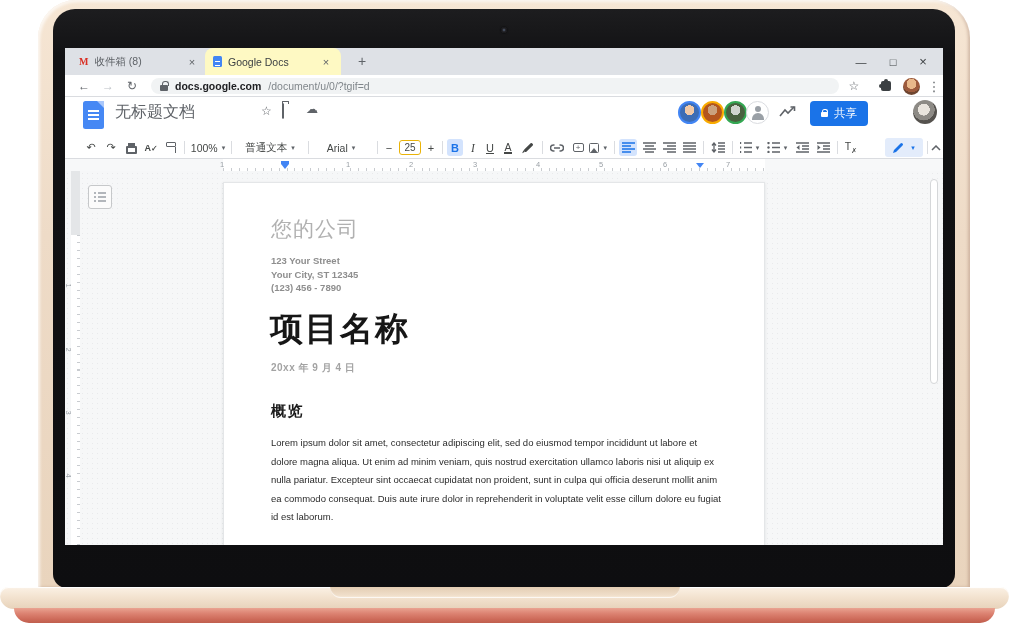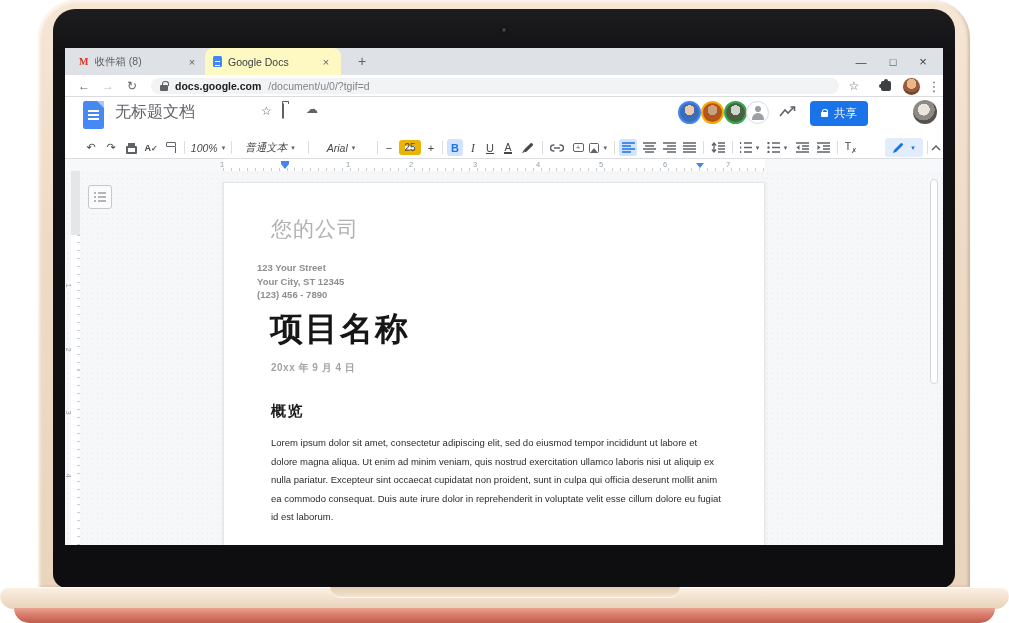--- a/index.html
+++ b/index.html
@@ -96,24 +96,24 @@
                              border:1.1px solid #fff; border-bottom:none; border-radius:2.5px 2.5px 0 0; }
   .sharebtn .sharetxt { color:#fff; font-size:11.5px; }
   .av-docs { position:absolute; left:848px; top:3px; width:24px; height:24px;
              background:radial-gradient(circle at 45% 40%, #e9e4dd 0 30%, #8d8a85 31% 55%, #55524e 56%); }
 
   
   .toolbar { position:absolute; left:0; top:89px; width:100%; height:22px; background:#fff;
              border-bottom:1px solid #dadce0; font-size:11px; color:#444746; }
   .tbi { position:absolute; top:0; height:21px; display:flex; align-items:center; justify-content:center; }
   .tbsep { position:absolute; top:4px; width:1px; height:13px; background:#dadce0; }
-  .tbtxt { font-size:10.5px; color:#444746;font-style:italic; }
+  .tbtxt { font-size:10.5px; color:#444746; }
   .dd { font-size:7px; color:#5f6368; margin-left:4px; }
   .hl { background:#d3e3fd; border-radius:3px; color:#1a73e8 !important; }
-  .sizebox { border:6px solid #eab308; border-radius:3px; width:22px; height:15px; font-size:10px;
+  .sizebox { border:1px solid #eab308; border-radius:3px; width:22px; height:15px; font-size:10px;
              display:flex; align-items:center; justify-content:center; color:#444746; }
   .bold-b { font-weight:bold; font-size:11px; width:16px; text-align:center; }
   .ital { font-style:italic; font-family:"Liberation Serif",serif; font-size:11.5px; }
   .undl { text-decoration:underline; }
   .tcolor { border-bottom:2.5px solid #444746; line-height:10px; font-size:10.5px; }
   .printic { position:relative; width:11px; height:8px; background:#5f6368; border-radius:1px; margin-top:4px; }
   .printic::before { content:""; position:absolute; left:2px; top:-3px; width:7px; height:3px; background:#5f6368; }
   .printic::after { content:""; position:absolute; left:2px; top:2px; width:7px; height:4px; background:#fff; }
   .spellic { font-size:9px; font-weight:bold; color:#444746; }
   .spellic small { font-size:8px; }
@@ -151,21 +151,21 @@
   .vruler { position:absolute; left:6px; top:0; width:9px; height:100%; background:#fff;
             background-image:repeating-linear-gradient(180deg,#c9ccd0 0 1px,transparent 1px 7.94px);
             background-size:3px 100%; background-position:100% 0; background-repeat:no-repeat; }
   .vruler-margin { position:absolute; left:0; top:0; width:9px; height:64px; background:#e4e6e8; }
   .vnum { position:absolute; left:1px; font-size:7.5px; color:#9aa0a6; transform:rotate(90deg); }
   .outlinebtn { position:absolute; left:23px; top:14px; width:24px; height:24px; background:#fbfbfb;
                 border:1px solid #c6c8ca; border-radius:3px; display:flex; align-items:center; justify-content:center; }
   .page { position:absolute; left:158px; top:11px; width:542px; height:380px; background:#fff;
           border:1px solid #e4e6e8; box-shadow:0 1px 3px rgba(60,64,67,.12); }
   .company { position:absolute; left:47px; top:32px; font-size:21px; color:#b1b1b1; letter-spacing:1px; }
-  .addr { position:absolute; left:33px; top:71px; font-size:9.5px; font-weight:bold; color:#8e8e8e; line-height:13.5px;margin-top:7px; }
+  .addr { position:absolute; left:47px; top:71px; font-size:9.5px; font-weight:bold; color:#8e8e8e; line-height:13.5px; }
   .ptitle { position:absolute; left:46px; top:124px; font-size:33px; font-weight:bold; color:#161616; letter-spacing:2px; }
   .pdate { position:absolute; left:47px; top:178px; font-size:10px; font-weight:bold; color:#a3a3a3; letter-spacing:.5px; }
   .phead { position:absolute; left:47px; top:219px; font-size:15px; font-weight:bold; color:#1b1b1b; letter-spacing:1.5px; }
   .pbody { position:absolute; left:47px; top:251px; width:458px; font-size:9.5px; color:#2b2b2b; line-height:18.6px; }
   .scrollthumb { position:absolute; left:865px; top:8px; width:8px; height:205px; background:#fff;
                  border:1px solid #d5d7d9; border-radius:4px; }
 </style>
 </head>
 <body>
 

